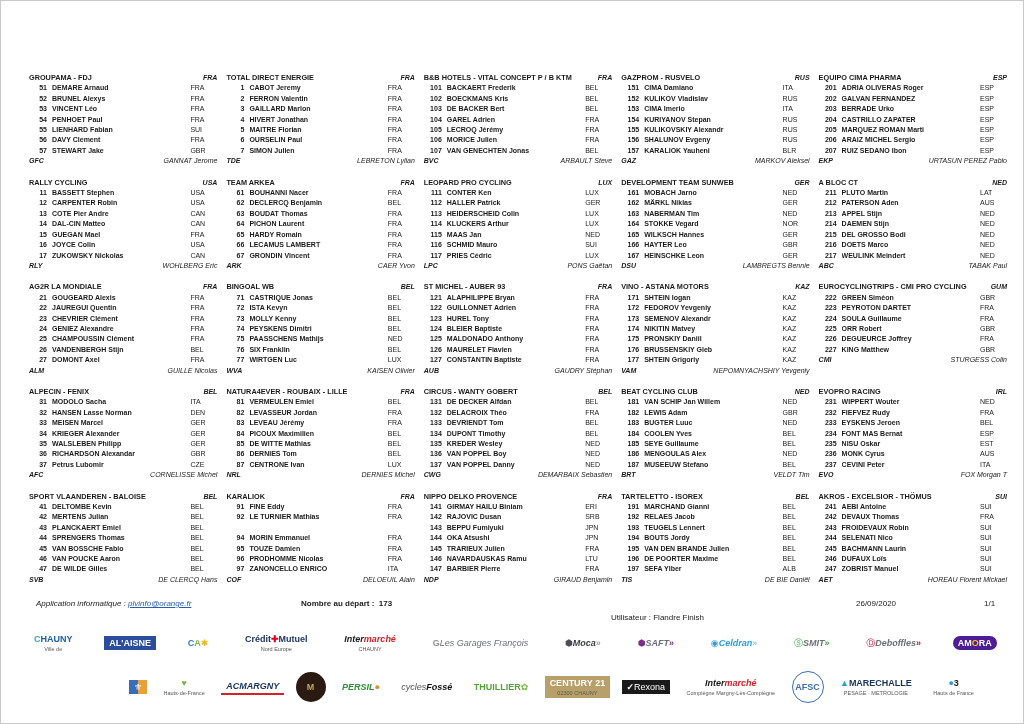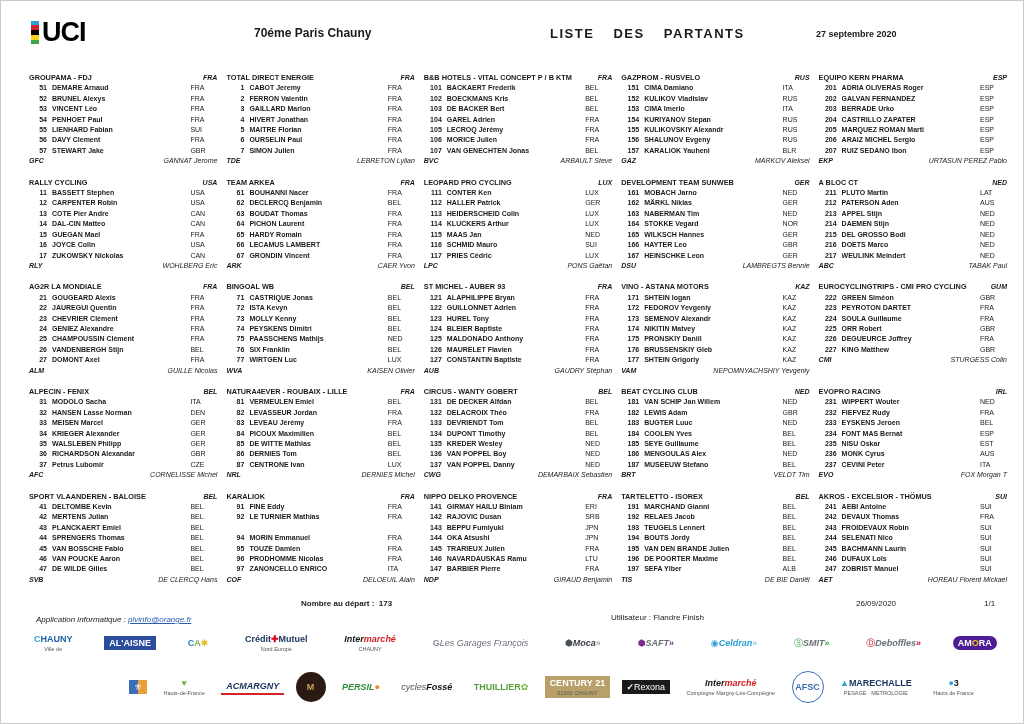--- a/index.html
+++ b/index.html
@@ -28,21 +28,21 @@
   .team-header .team-country{margin-left:auto;font-style:italic;font-weight:bold;padding-left:3px;}
   .rider{display:flex;min-height:10.4px;white-space:nowrap;}
   .rider .num{width:18px;text-align:right;margin-right:5px;font-weight:bold;flex:none;}
   .rider .name{flex:1;font-weight:bold;overflow:hidden;}
   .rider .nat{width:27px;flex:none;}
   .team-footer{display:flex;font-style:italic;}
   .team-footer .code{font-weight:bold;}
   .team-footer .director{margin-left:auto;}
   
   .footline{position:absolute;top:598px;left:0;width:100%;font-size:8px;}
-  .footline .app{position:absolute;left:35px;font-style:italic;margin-top:16px;}
+  .footline .app{position:absolute;left:35px;font-style:italic;}
   .footline .app a{color:#2a5db0;text-decoration:underline;font-style:italic;}
   .footline .depart{position:absolute;left:300px;font-weight:bold;}
   .footline .user{position:absolute;left:610px;margin-top:14px;}
   .footline .pdate{position:absolute;left:855px;}
   .footline .pnum{position:absolute;left:983px;}
   
   .sponsors{position:absolute;top:622px;left:28px;width:968px;}
   .srow{display:flex;align-items:center;justify-content:space-between;}
   .srow1{height:40px;}
   .srow2{height:48px;margin-left:100px;margin-right:18px;}
@@ -51,35 +51,20 @@
   .chip .parts{display:flex;align-items:center;}
   .chip .sub{font-size:5.5px;color:#555;margin-top:1px;}
   .chip.circle{border-radius:50%;width:30px;height:30px;padding:0;}
   .chip.round{border-radius:8px;}
 </style>
 </head>
 <body>
 
 <div class="page">
 
-  <div class="hdr">
-    <div class="uci">
-      <div class="uci-stripes">
-          <span style="background: rgb(47, 158, 212);"></span>
-          <span style="background: rgb(210, 35, 42);"></span>
-          <span style="background: rgb(0, 0, 0);"></span>
-          <span style="background: rgb(248, 210, 28);"></span>
-          <span style="background: rgb(61, 165, 71);"></span>
-        </div>
-      <div class="uci-text">UCI</div>
-    </div>
-    <div class="race-title">70éme Paris Chauny</div>
-    <div class="list-title">LISTE   DES   PARTANTS</div>
-    <div class="race-date">27 septembre 2020</div>
-  </div>
 
   <div class="grid">
       <section class="team">
         <div class="team-header">
           <span class="team-name">GROUPAMA - FDJ</span>
           <span class="team-country">FRA</span>
         </div>
         <div class="riders">
           <div class="rider">
             <span class="num">51</span>
@@ -258,21 +243,21 @@
             <span class="nat">BLR</span>
           </div>
         </div>
         <div class="team-footer">
           <span class="code">GAZ</span>
           <span class="director">MARKOV Aleksei</span>
         </div>
       </section>
       <section class="team">
         <div class="team-header">
-          <span class="team-name">EQUIPO KERN PHARMA</span>
+          <span class="team-name">EQUIPO CIMA PHARMA</span>
           <span class="team-country">ESP</span>
         </div>
         <div class="riders">
           <div class="rider">
             <span class="num">201</span>
             <span class="name">ADRIA OLIVERAS Roger</span>
             <span class="nat">ESP</span>
           </div>
           <div class="rider">
             <span class="num">202</span>

